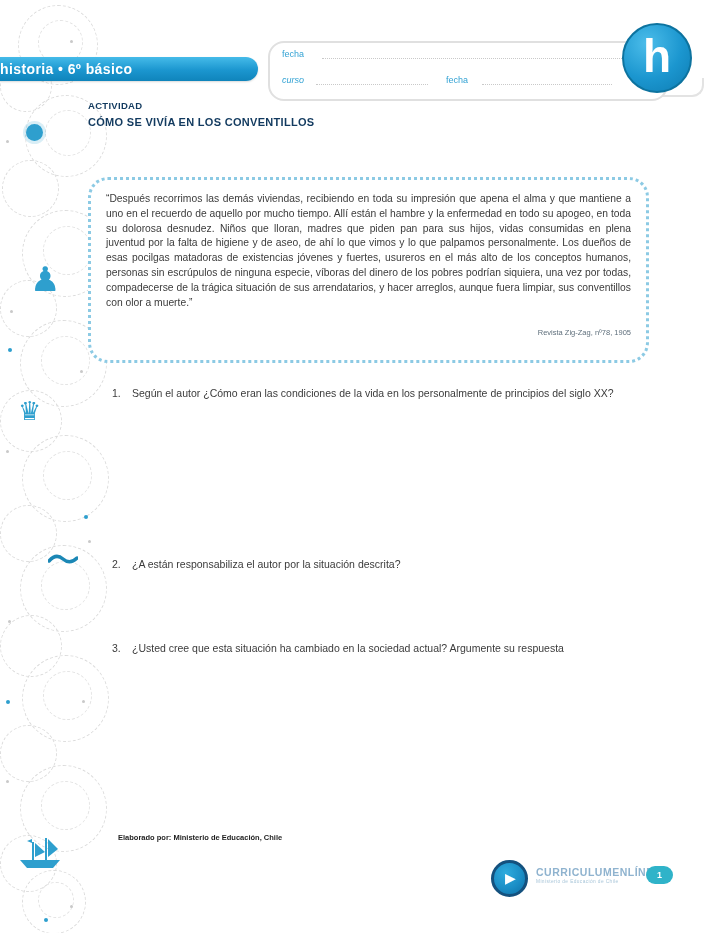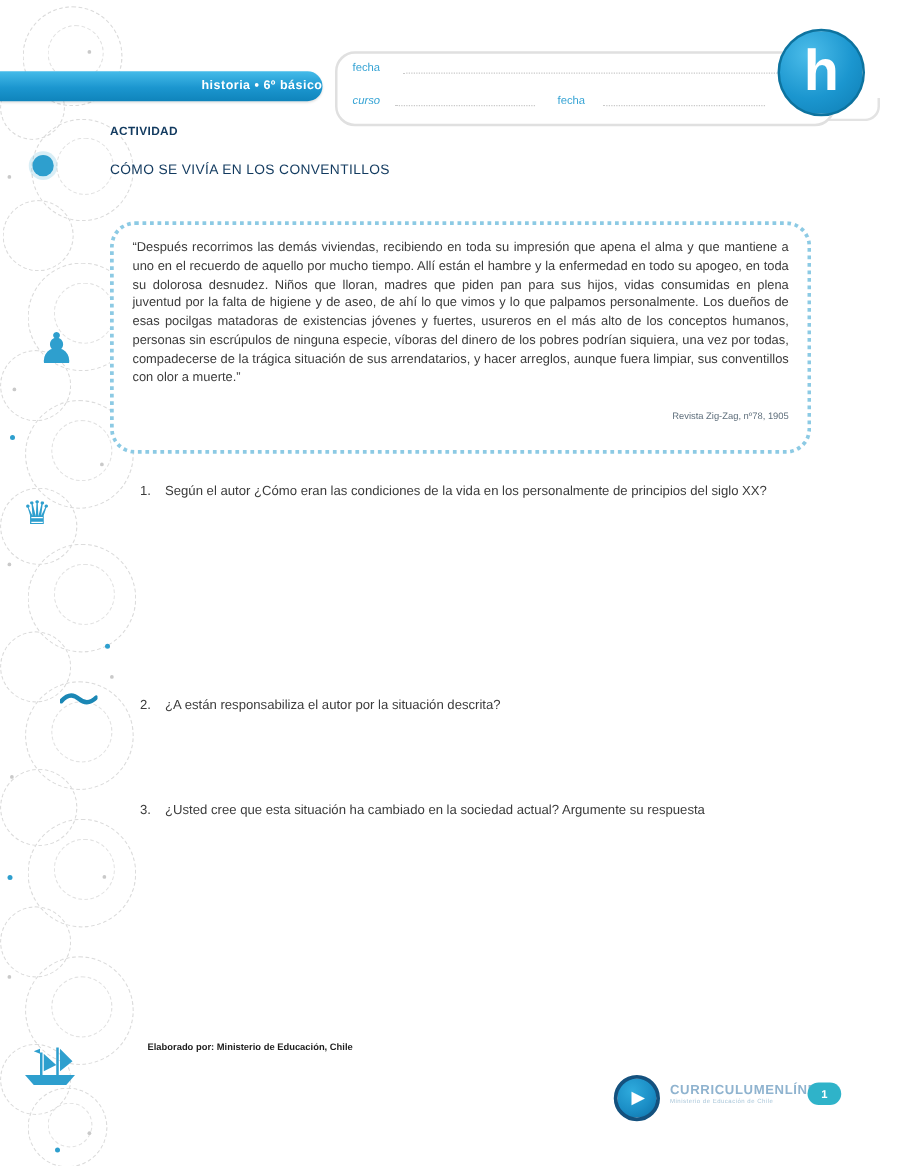--- a/index.html
+++ b/index.html
@@ -11,36 +11,36 @@
   .swirl{position:absolute;border:1px dashed #dcdcdc;border-radius:50%;z-index:0;}
   .swirl .inner{border:1px dashed #e3e3e3;border-radius:50%;width:55%;height:55%;margin:18% 0 0 24%;}
   .gdot{position:absolute;width:3px;height:3px;background:#c9c9c9;border-radius:50%;z-index:0;}
   .bdot{position:absolute;width:4px;height:4px;background:#2e9fce;border-radius:50%;z-index:1;}
   .bluecircle{position:absolute;left:26px;top:124px;width:17px;height:17px;border-radius:50%;
     background:#2e9fce;box-shadow:0 0 0 3px rgba(46,159,206,.18);z-index:1;}
   .deco-glyph{position:absolute;color:#2e9fce;z-index:1;font-family:"DejaVu Sans",sans-serif;line-height:1;}
   
   .banner{position:absolute;left:0;top:57px;width:258px;height:24px;z-index:2;
     background:linear-gradient(180deg,#45bbe9 0%,#1b96cf 55%,#0f84bb 100%);
-    border-radius:0 12px 12px 0;color:#fff;font-size:10px;font-weight:bold;
-    text-align:right;line-height:24px;letter-spacing:.4px;box-shadow:0 1px 2px rgba(0,0,0,.15);}
+    border-radius:0 12px 12px 0;color:#fff;font-size:14px;font-weight:bold;
+    text-align:left;line-height:24px;letter-spacing:.4px;box-shadow:0 1px 2px rgba(0,0,0,.15);}
   .formbox{position:absolute;left:268px;top:41px;width:396px;height:56px;z-index:1;
     border:2px solid #e0e0e0;border-radius:16px;background:#fff;}
   .formlip{position:absolute;left:650px;top:78px;width:52px;height:17px;z-index:0;
     border-bottom:2px solid #e3e3e3;border-right:2px solid #e3e3e3;border-bottom-right-radius:12px;}
   .flabel{position:absolute;z-index:2;color:#35a3d4;font-size:9px;}
   .fline{position:absolute;z-index:2;border:none;border-bottom:1.5px dotted #c9c9c9;
     background:transparent;height:14px;font-size:10px;color:#333;outline:none;padding:0;}
   .hbadge{position:absolute;left:622px;top:23px;width:66px;height:66px;border-radius:50%;z-index:3;
     background:radial-gradient(circle at 35% 28%,#4cbdea 0%,#1b96cf 55%,#0e7cb2 100%);
     border:2px solid #0d739f;color:#fff;font-weight:bold;font-size:46px;text-align:center;line-height:62px;}
   
   .titles{position:absolute;left:88px;top:100px;width:562px;text-align:left;z-index:2;color:#123a5f;}
   .kicker{font-size:9.5px;font-weight:bold;letter-spacing:.3px;}
-  .pagetitle{font-size:11px;font-weight:normal;letter-spacing:.3px;margin-top:19px;}
+  .pagetitle{font-size:11px;font-weight:bold;letter-spacing:.3px;margin-top:5px;}
   
   .quotebox{position:absolute;left:88px;top:177px;width:561px;height:186px;box-sizing:border-box;z-index:2;
     border:3px dotted #8ccae4;border-radius:20px;padding:12px 15px 5px 15px;background:#fff;}
   .quotetext{font-size:10.3px;line-height:14.8px;text-align:justify;color:#3b3b3b;}
   .quotesource{text-align:right;font-size:7.5px;color:#5f6f7c;margin-top:18px;}
   
   .question{position:absolute;left:112px;width:538px;display:flex;z-index:2;
     font-size:10.5px;line-height:15px;color:#3b3b3b;}
   .qnum{width:20px;flex:none;}
   .qtext{flex:1;text-align:justify;}

